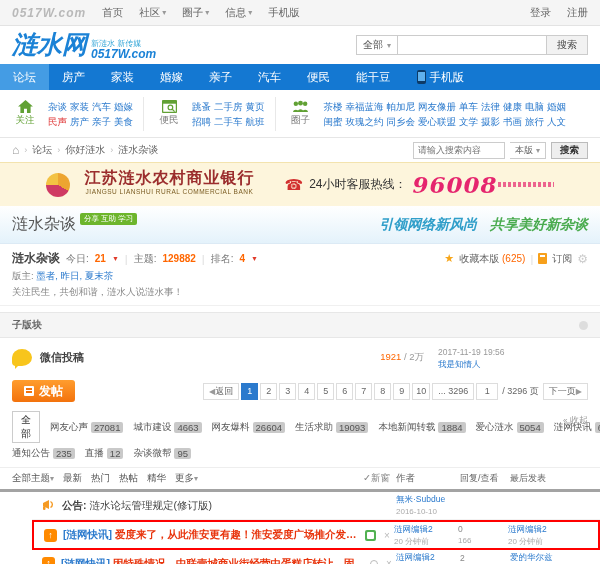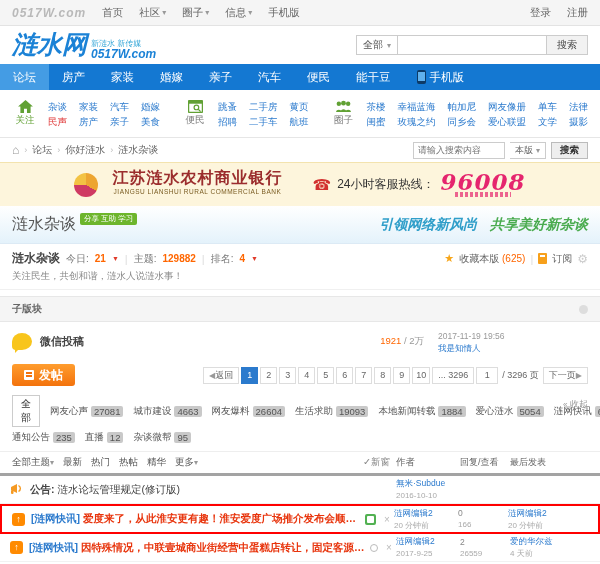--- a/index.html
+++ b/index.html
@@ -34,21 +34,21 @@
   .phone-ico { width:9px; height:14px; background:#0d3a66; border-radius:2px; position:relative; display:inline-block; }
   .phone-ico:after { content:""; position:absolute; left:1px; right:1px; top:2px; bottom:3px; background:#5fb0ec; }
 
   
   .qpanel { height:48px; display:flex; align-items:center; padding:2px 10px; border-bottom:1px solid #e6e6e6; }
   .qgroup { display:flex; align-items:center; gap:8px; }
   .qhead { display:flex; flex-direction:column; align-items:center; width:30px; }
   .qicon svg { display:block; }
   .qlabel { font-size:9.5px; color:#777; margin-top:1px; }
   .qlabel.green { color:#61a134; }
-  .qrow { display:flex; gap:12px; line-height:15px; }
+  .qrow { display:flex; gap:3px; line-height:15px; }
   .qrow a { color:#2b7acd; font-size:9.5px; white-space:nowrap; }
   .qrow a.red { color:#e03a3a; }
   .qdiv { width:1px; height:34px; background:#e8e8e8; margin:0 10px; }
 
   
   .crumbbar { height:24px; display:flex; align-items:center; padding:0 12px; gap:5px; }
   .crumbbar .home { color:#999; font-size:12px; }
   .crumbbar a { color:#666; font-size:10px; }
   .crumbbar .sep { color:#bbb; font-size:9px; }
   .crumbbar .sp { flex:1; }
@@ -58,21 +58,21 @@
 
   
   .banner { height:44px; background:#fdf5dc; border-top:1px solid #f3e3ae; display:flex; align-items:center; justify-content:center; gap:14px; }
   .bank-logo { width:24px; height:24px; border-radius:50%; background:conic-gradient(#eda531 0 120deg, #cf3a63 120deg 270deg, #f3c243 270deg 360deg); }
   .bank-names { display:flex; flex-direction:column; align-items:center; line-height:14px; }
   .bank-cn { font-family:"DejaVu Serif", serif; font-weight:bold; font-size:16px; color:#9b2d2d; letter-spacing:1px; }
   .bank-en { font-size:6.5px; color:#7a5c22; letter-spacing:.5px; }
   .hotline { display:flex; align-items:center; gap:6px; margin-left:16px; }
   .tel-ico { color:#d2302f; font-size:15px; }
   .hl-label { font-size:12px; color:#333; }
-  .hl-num-wrap { display:flex; flex-direction:column; align-items:center; line-height:20px; }
+  .hl-num-wrap { display:flex; flex-direction:row; align-items:center; line-height:20px; }
   .hl-num { font-family:"DejaVu Serif", serif; font-style:italic; font-weight:bold; font-size:23px; color:#e5256e; letter-spacing:1px; }
   .hl-slogan { width:56px; height:5px; background:repeating-linear-gradient(90deg,#e5256e 0 3px,transparent 3px 5px); opacity:.7; }
 
   
   .fhead { height:38px; background:linear-gradient(#ffffff,#e4f2fb); display:flex; align-items:center; padding:0 12px; border-bottom:1px solid #dceaf5; }
   .ftitle { font-size:16px; color:#555; }
   .fbadge { background:#6db52c; color:#fff; font-size:7.5px; border-radius:2px; padding:1px 4px; margin-left:4px; position:relative; top:-6px; }
   .fslogan { margin-left:auto; font-family:"DejaVu Serif", serif; font-style:italic; font-weight:bold; font-size:14px; }
   .fslogan .s1 { color:#2f9ec9;text-align:center; } .fslogan .s2 { color:#4aab4f; margin-left:8px; }
 
@@ -135,21 +135,21 @@
   .listhead { display:flex; align-items:center; padding:0 12px; height:24px; border-bottom:3px solid #a3a3a3; color:#666; font-size:9.5px; }
   .listhead .lh-left { display:flex; gap:9px; align-items:center; }
   .listhead a { color:#555; }
   .lh-sp { flex:1; }
   .newwin { color:#888; margin-right:6px; }
   .col-author-h { width:64px; }
   .col-re-h { width:50px; font-size:9px; }
   .col-last-h { width:78px; font-size:9px; }
 
   
-  .trow { display:flex; align-items:center; padding:0 12px 0 10px; height:28px; border-bottom:1px solid #f2f2f2; }
+  .trow { display:flex; align-items:center; padding:0 12px 0 10px; height:28px; border-bottom:1px solid #f2f2f2;margin-left:32px; }
   .trow.redbox { border:2px solid #f00; height:30px; }
   .sticky-ico { width:13px; height:13px; background:#ff8a00; border-radius:3px; color:#fff; font-size:9px; font-weight:bold; text-align:center; line-height:13px; flex:0 0 auto; }
   .ttl { flex:1; margin:0 4px 0 6px; white-space:nowrap; overflow:hidden; text-overflow:ellipsis; font-size:10.5px; display:flex; align-items:center; gap:3px; min-width:0; }
   .ttl .tag { color:#2b7acd; font-weight:bold; flex:0 0 auto; }
   .ttl a.red { color:#e8340c; font-weight:bold; overflow:hidden; text-overflow:ellipsis; white-space:nowrap; }
   .ttl a.norm { color:#444; }
   .pfx { color:#444; font-weight:bold; flex:0 0 auto; }
   .img-attach { width:11px; height:11px; background:#52b152; border-radius:2px; position:relative; flex:0 0 auto; }
   .img-attach:after { content:""; position:absolute; inset:2px; background:#fff; border-radius:1px; }
   .clip { width:8px; height:8px; border:1.5px solid #bbb; border-radius:50%; flex:0 0 auto; }
@@ -377,20 +377,24 @@
       <span class="darr">▼</span>
       <span class="right">
         <span class="star">★</span>
         <a class="collect"><span>收藏本版</span> <b>(625)</b></a>
         <span class="pipe">|</span>
         <span class="book-ico"></span>
         <a class="subscribe">订阅</a>
         <span class="gear">⚙</span>
       </span>
     </div>
+    <div class="mods">
+      <span>版主:</span>
+      <a>墨者, 昨日, 夏末茶</a>
+    </div>
     <div class="fdesc">关注民生，共创和谐，涟水人说涟水事！</div>
   </div>
 
   <div class="subsec">
     <div class="subhead">
       <span>子版块</span>
       <span class="circ"></span>
     </div>
     <div class="subrow">
       <span class="bubble"></span>

